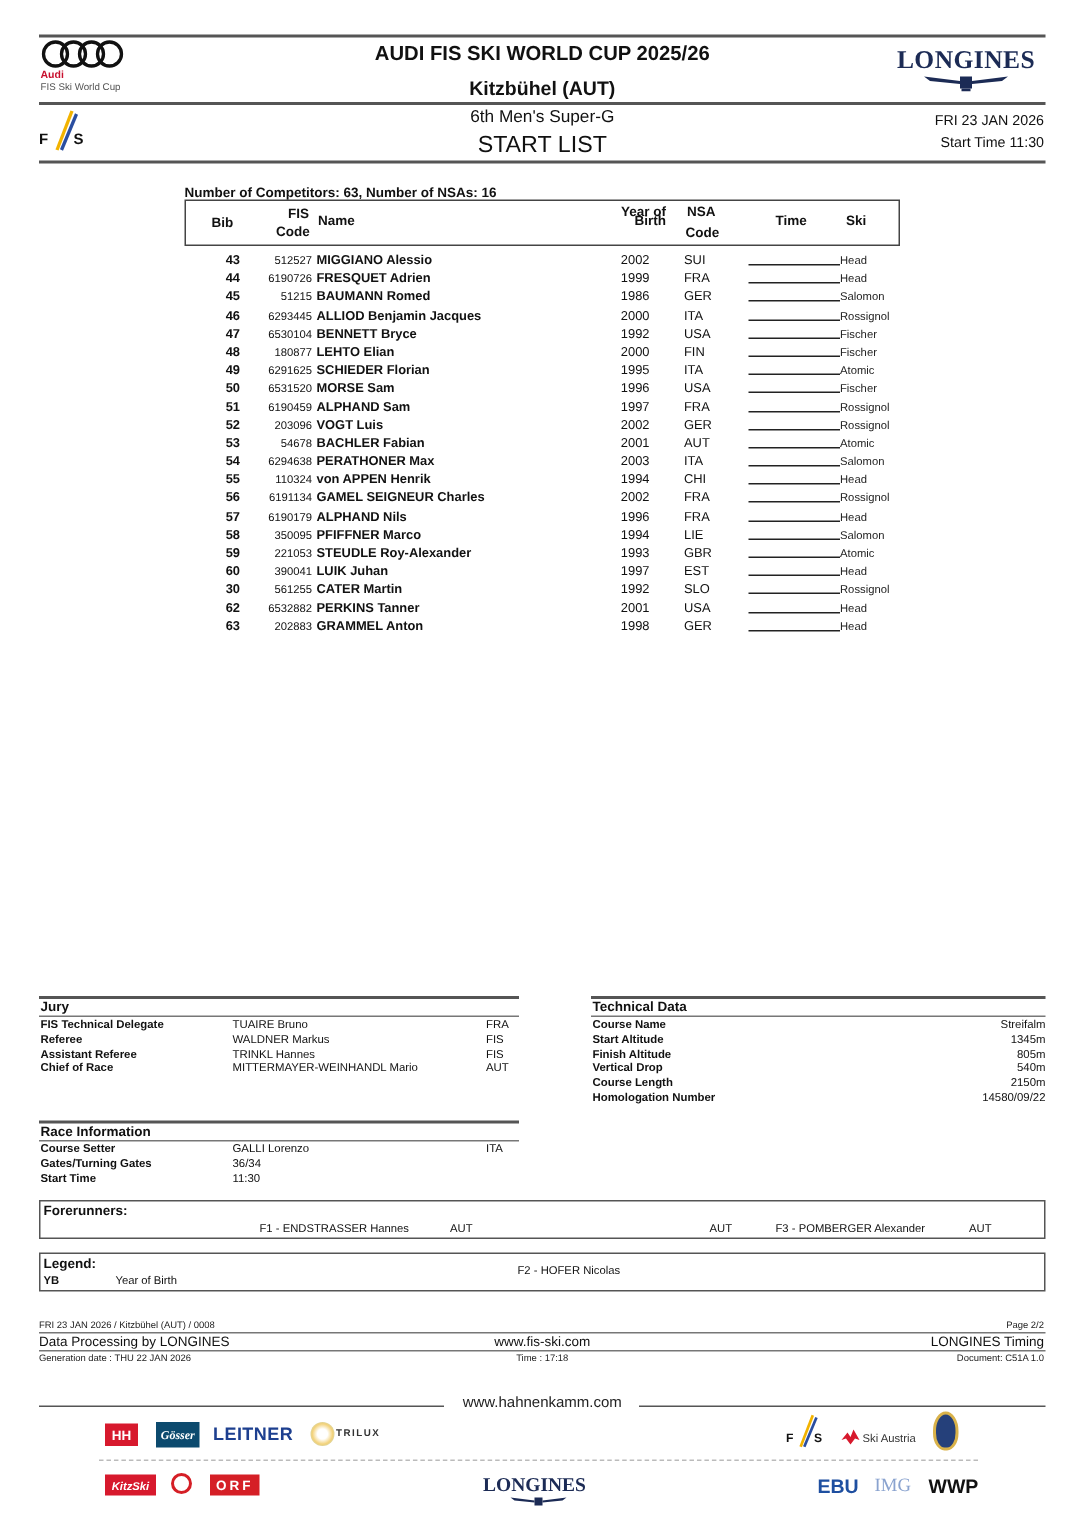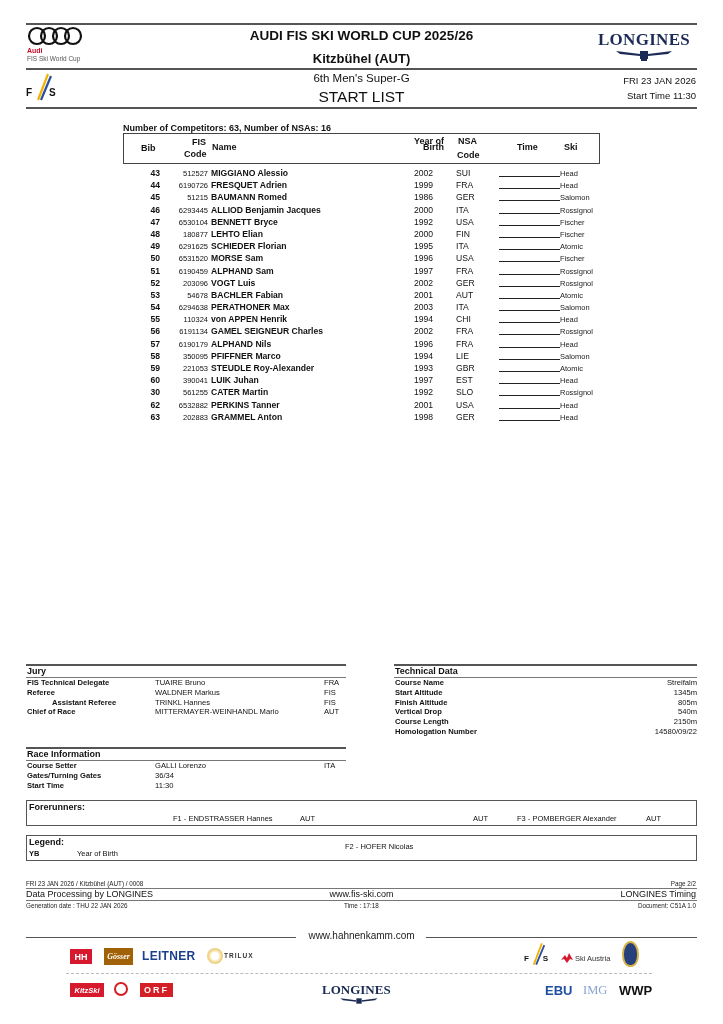--- a/index.html
+++ b/index.html
@@ -345,21 +345,21 @@
 <div class="abs foot-small" style="left:0; width:723px; text-align:center; top:902px;">Time : 17:18</div>
 <div class="abs foot-small" style="right:27px; top:902px;">Document: C51A 1.0</div>
 
 <div class="hr thin" style="left:26px; top:937px; width:270px; border-top-color:#555;"></div>
 <div class="abs" style="left:0; width:723px; text-align:center; top:930px; font-size:10px; color:#222;">www.hahnenkamm.com</div>
 <div class="hr thin" style="left:426px; top:937px; width:271px; border-top-color:#555;"></div>
 
 <div class="logo-box" style="left:70px; top:949px; width:22px; height:15px; background:#d7192d; font-size:9px;">
     <span>HH</span>
   </div>
-<div class="logo-box" style="left:104px; top:948px; width:29px; height:17px; background:#a16207; font-size:8px; font-family:'Liberation Serif', serif; font-style:italic;">
+<div class="logo-box" style="left:104px; top:948px; width:29px; height:17px; background:#0c4a6e; font-size:8px; font-family:'Liberation Serif', serif; font-style:italic;">
     <span>Gösser</span>
   </div>
 <div class="abs" style="left:142px; top:949px; font-size:12px; font-weight:bold; color:#1d3f8f; letter-spacing:0.3px;">LEITNER</div>
 <div class="abs" style="left:207px; top:948px; width:16px; height:16px; border-radius:50%; background:radial-gradient(circle, #fff 30%, #f3d27a 60%, #a9d6e5 100%);"></div>
 <div class="abs" style="left:224px; top:952px; font-size:6.5px; font-weight:bold; color:#333; letter-spacing:1px;">TRILUX</div>
 
 <svg class="abs" viewBox="0 0 32 30" style="left:524px; top:941px; width:26px; height:26px;">
   <path d="M12 28 L22 2" stroke="#f2b300" stroke-width="2.2" fill="none"></path>
   <path d="M15 28 L25 4" stroke="#2a4ea0" stroke-width="2.2" fill="none"></path>
   <text x="0" y="24" font-size="10" font-weight="bold" fill="#111" font-family="Liberation Sans, sans-serif">F</text>
@@ -396,21 +396,21 @@
     <span class="k" style="left: 0px;">FIS Technical Delegate</span>
     <span class="v" style="left: 128px;">TUAIRE Bruno</span>
     <span class="n" style="left: 297px;">FRA</span>
   </div>
 <div class="kv" style="left: 27px; top: 687.8px; width: 320px; height: 9.8px;">
     <span class="k" style="left: 0px;">Referee</span>
     <span class="v" style="left: 128px; text-align: center;">WALDNER Markus</span>
     <span class="n" style="left: 297px;">FIS</span>
   </div>
 <div class="kv" style="left: 27px; top: 697.6px; width: 320px; height: 9.8px;">
-    <span class="k" style="left: 0px; margin-left: 25px;">Assistant Referee</span>
+    <span class="k" style="left: 0px;">Assistant Referee</span>
     <span class="v" style="left: 128px;">TRINKL Hannes</span>
     <span class="n" style="left: 297px;">FIS</span>
   </div>
 <div class="kv" style="left: 27px; top: 707.4px; width: 320px; height: 9.8px;">
     <span class="k" style="left: 0px;">Chief of Race</span>
     <span class="v" style="left: 128px;">MITTERMAYER-WEINHANDL Mario</span>
     <span class="n" style="left: 297px;">AUT</span>
   </div>
 <div class="kv" style="left: 395px; top: 678px; width: 302px; height: 9.8px;">
     <span class="k" style="left: 0px;">Course Name</span>

